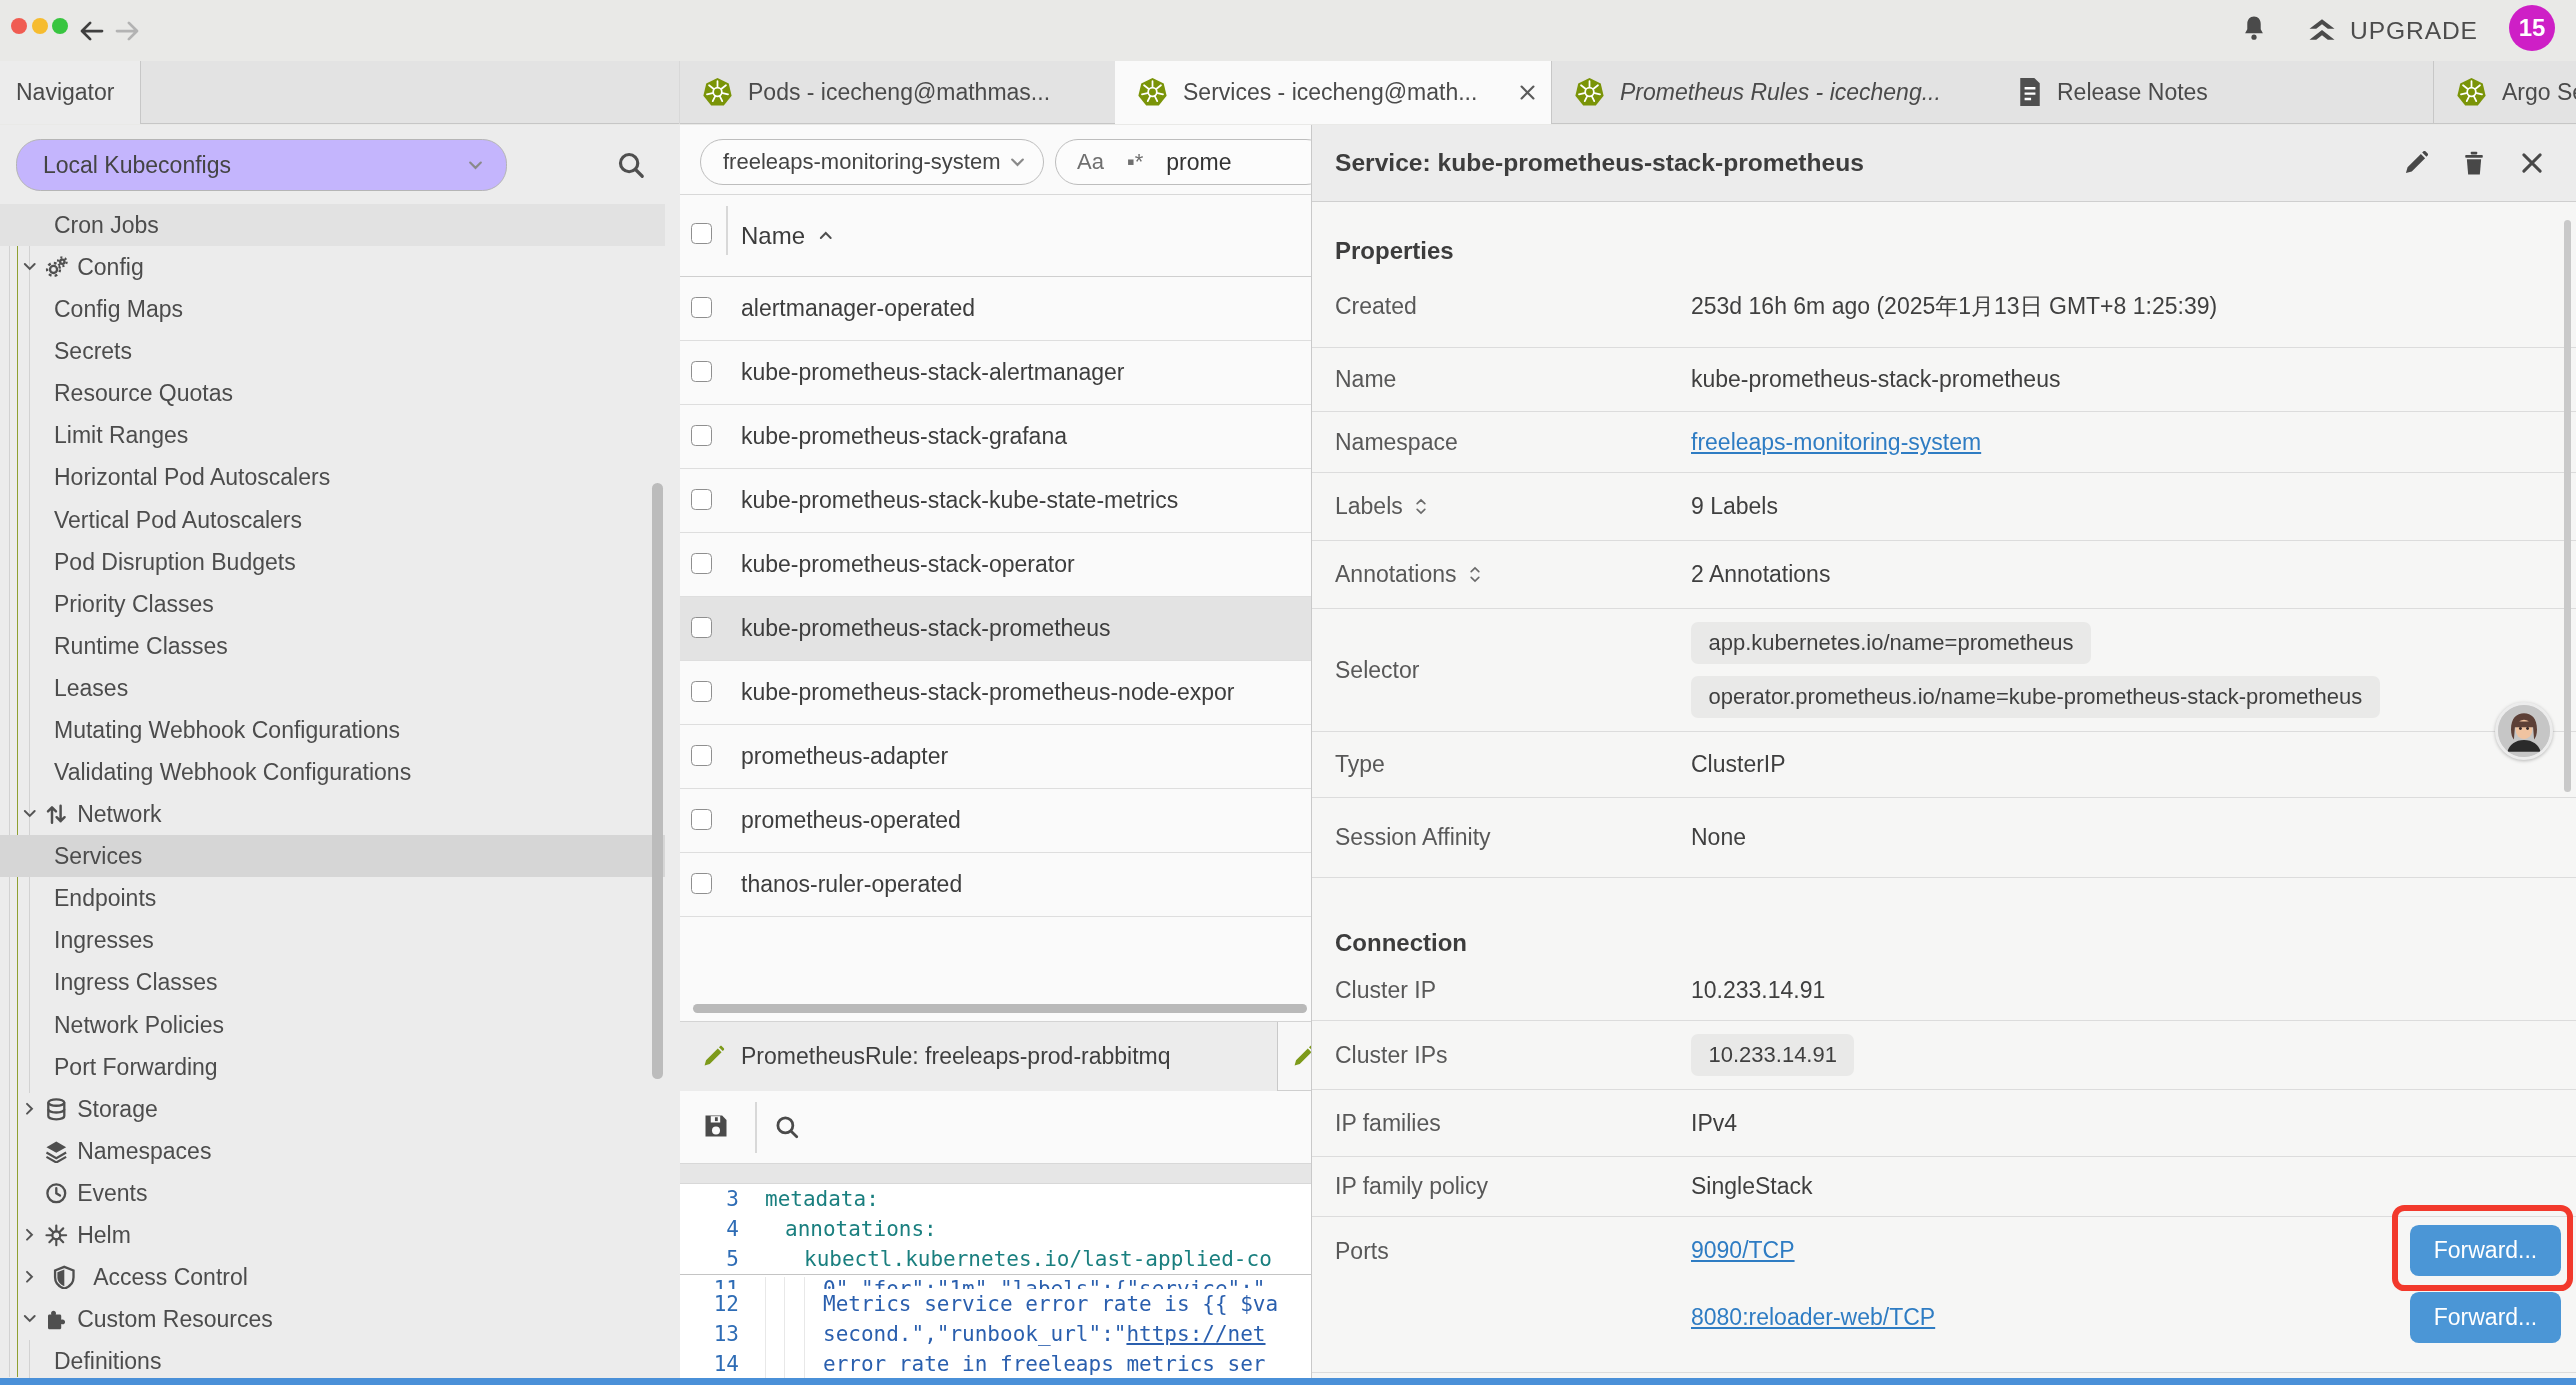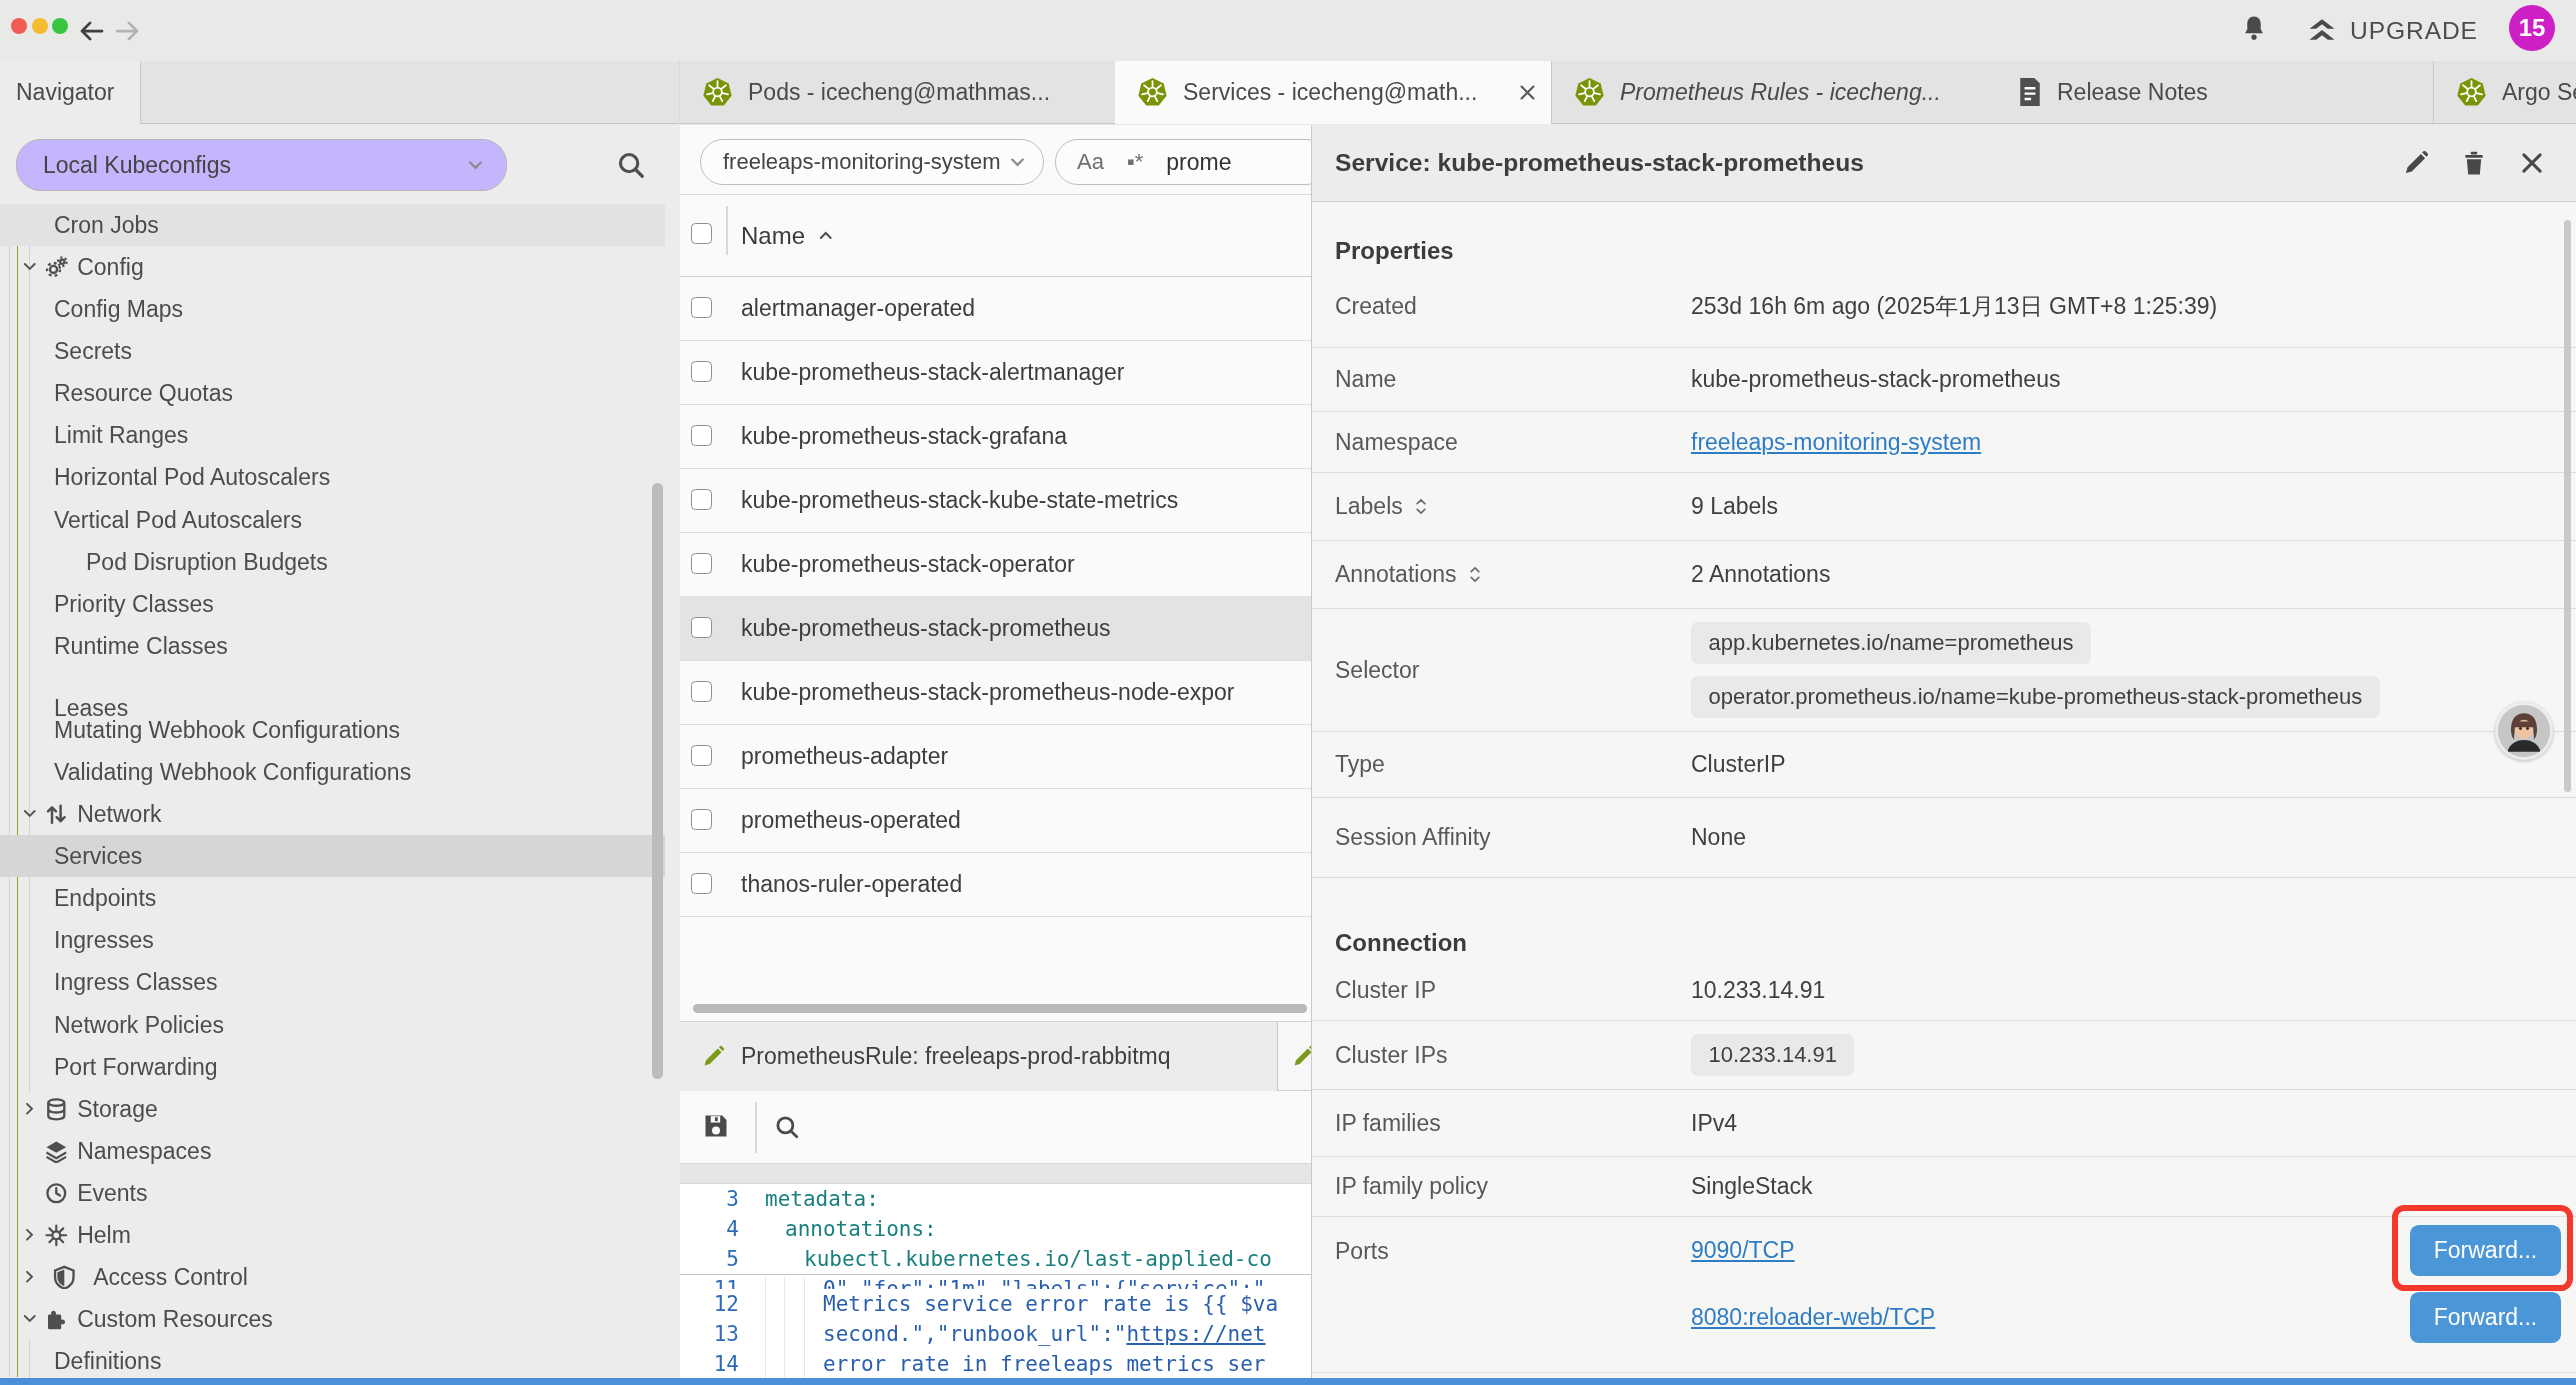--- a/index.html
+++ b/index.html
@@ -283,30 +283,30 @@
       </div>
       <div class="nav-item lvl2" style="top: 289px;">
         <span class="nv-label">Limit Ranges</span>
       </div>
       <div class="nav-item lvl2" style="top: 331px;">
         <span class="nv-label">Horizontal Pod Autoscalers</span>
       </div>
       <div class="nav-item lvl2" style="top: 374px;">
         <span class="nv-label">Vertical Pod Autoscalers</span>
       </div>
-      <div class="nav-item lvl2" style="top: 416px; margin-left: 32px;">
+      <div class="nav-item lvl2" style="top: 416px;">
         <span class="nv-label">Pod Disruption Budgets</span>
       </div>
       <div class="nav-item lvl2" style="top: 458px;">
         <span class="nv-label">Priority Classes</span>
       </div>
       <div class="nav-item lvl2" style="top: 500px;">
         <span class="nv-label">Runtime Classes</span>
       </div>
-      <div class="nav-item lvl2" style="top: 562px; text-align: right;">
+      <div class="nav-item lvl2" style="top: 542px; text-align: right;">
         <span class="nv-label">Leases</span>
       </div>
       <div class="nav-item lvl2" style="top: 584px;">
         <span class="nv-label">Mutating Webhook Configurations</span>
       </div>
       <div class="nav-item lvl2" style="top: 626px;">
         <span class="nv-label">Validating Webhook Configurations</span>
       </div>
       <div class="nav-item lvl1" style="top: 668px;">
         <span class="nv-chev" data-icon="chevron-down">

